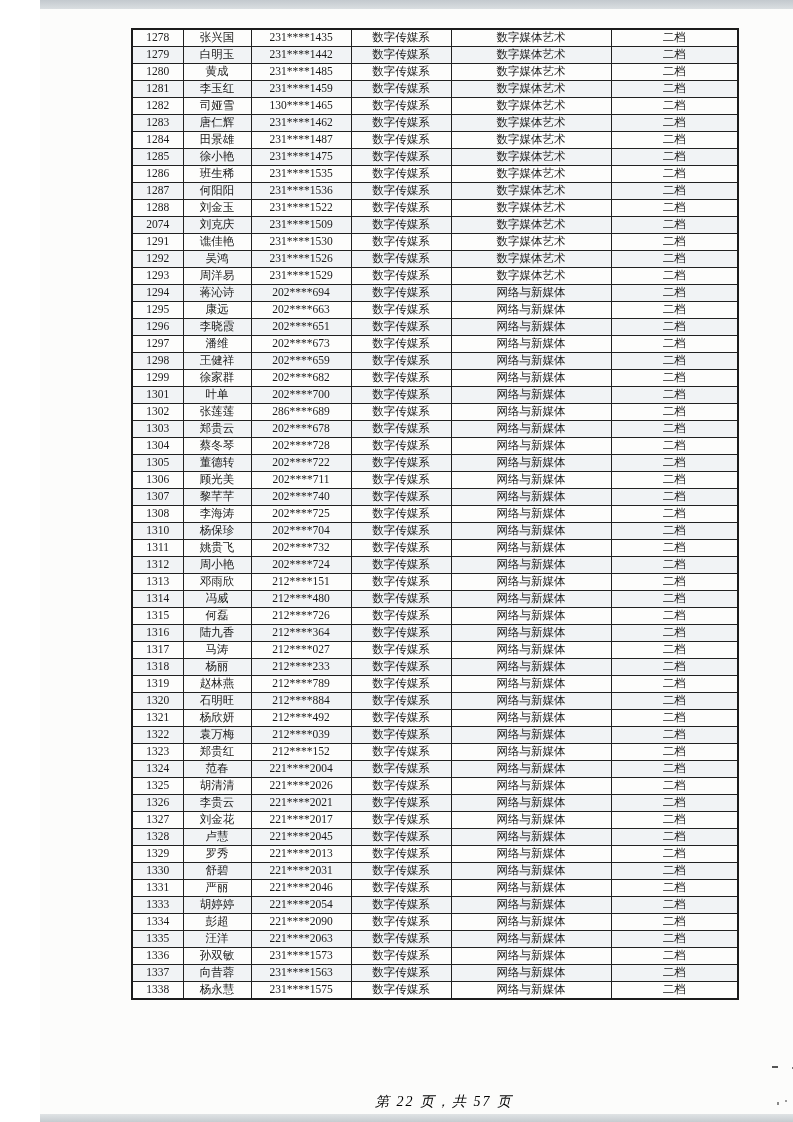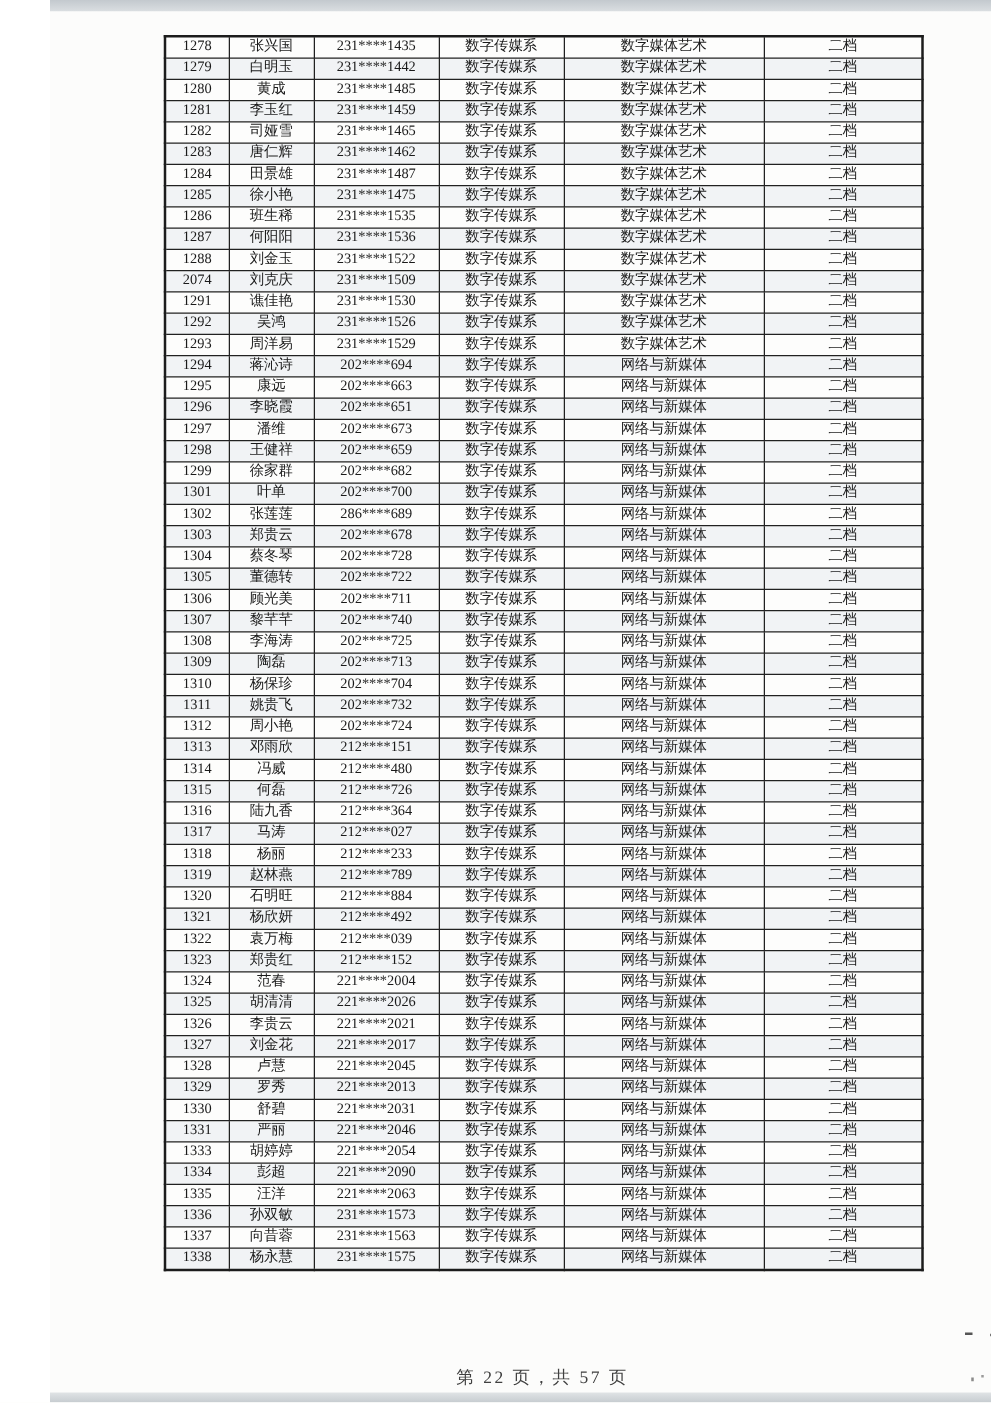--- a/index.html
+++ b/index.html
@@ -41,22 +41,22 @@
     text-align:center;vertical-align:middle;
     font-size:11.5px;line-height:1;
     color:#1a1a1a;
     white-space:nowrap;overflow:hidden;
   }
   table.roster tr:nth-child(odd) td{background:#fdfdfc;}
   table.roster tr:nth-child(even) td{background:#f1f3f5;}
 
   
   .footer{
-    position:absolute;left:91px;top:1093px;width:606px;
-    text-align:center;font-size:14px;letter-spacing:2px;color:#404040;
+    position:absolute;left:101px;top:1093px;width:606px;
+    text-align:center;font-size:14px;letter-spacing:2px;color:#000000;font-style:italic;
   }
 </style>
 </head>
 <body>
 
 <div class="page">
 
   <div class="band band-top"></div>
 
   <table class="roster">
@@ -97,21 +97,21 @@
           <td>1281</td>
           <td>李玉红</td>
           <td>231****1459</td>
           <td>数字传媒系</td>
           <td>数字媒体艺术</td>
           <td>二档</td>
         </tr>
         <tr>
           <td>1282</td>
           <td>司娅雪</td>
-          <td>231****1465</td>
+          <td>130****1465</td>
           <td>数字传媒系</td>
           <td>数字媒体艺术</td>
           <td>二档</td>
         </tr>
         <tr>
           <td>1283</td>
           <td>唐仁辉</td>
           <td>231****1462</td>
           <td>数字传媒系</td>
           <td>数字媒体艺术</td>
@@ -290,28 +290,20 @@
           <td>黎芊芊</td>
           <td>202****740</td>
           <td>数字传媒系</td>
           <td>网络与新媒体</td>
           <td>二档</td>
         </tr>
         <tr>
           <td>1308</td>
           <td>李海涛</td>
           <td>202****725</td>
-          <td>数字传媒系</td>
-          <td>网络与新媒体</td>
-          <td>二档</td>
-        </tr>
-        <tr>
-          <td>1309</td>
-          <td>陶磊</td>
-          <td>202****713</td>
           <td>数字传媒系</td>
           <td>网络与新媒体</td>
           <td>二档</td>
         </tr>
         <tr>
           <td>1310</td>
           <td>杨保珍</td>
           <td>202****704</td>
           <td>数字传媒系</td>
           <td>网络与新媒体</td>

